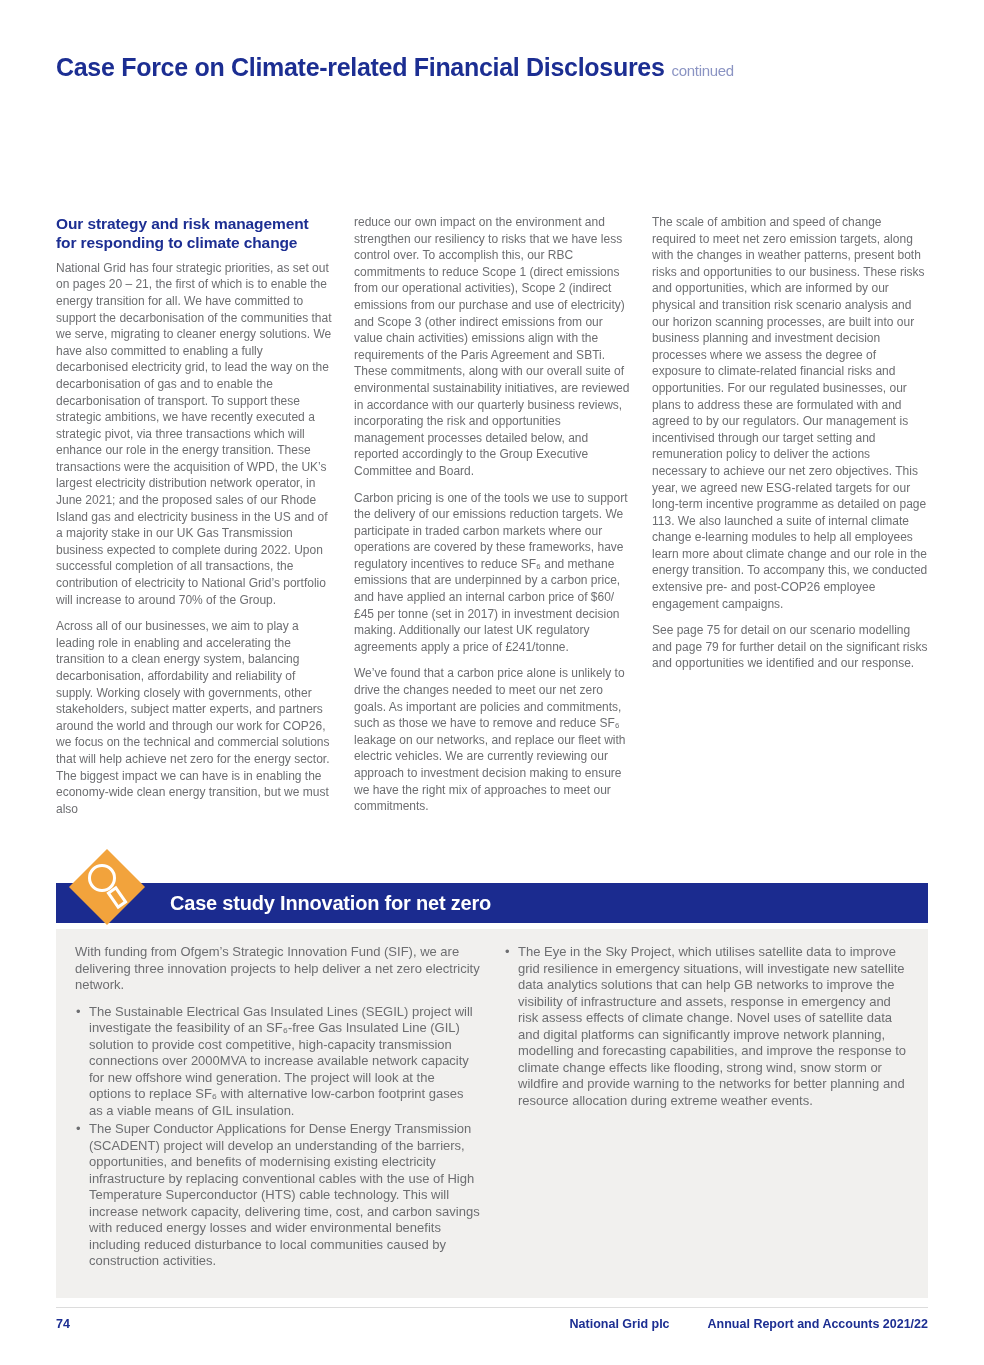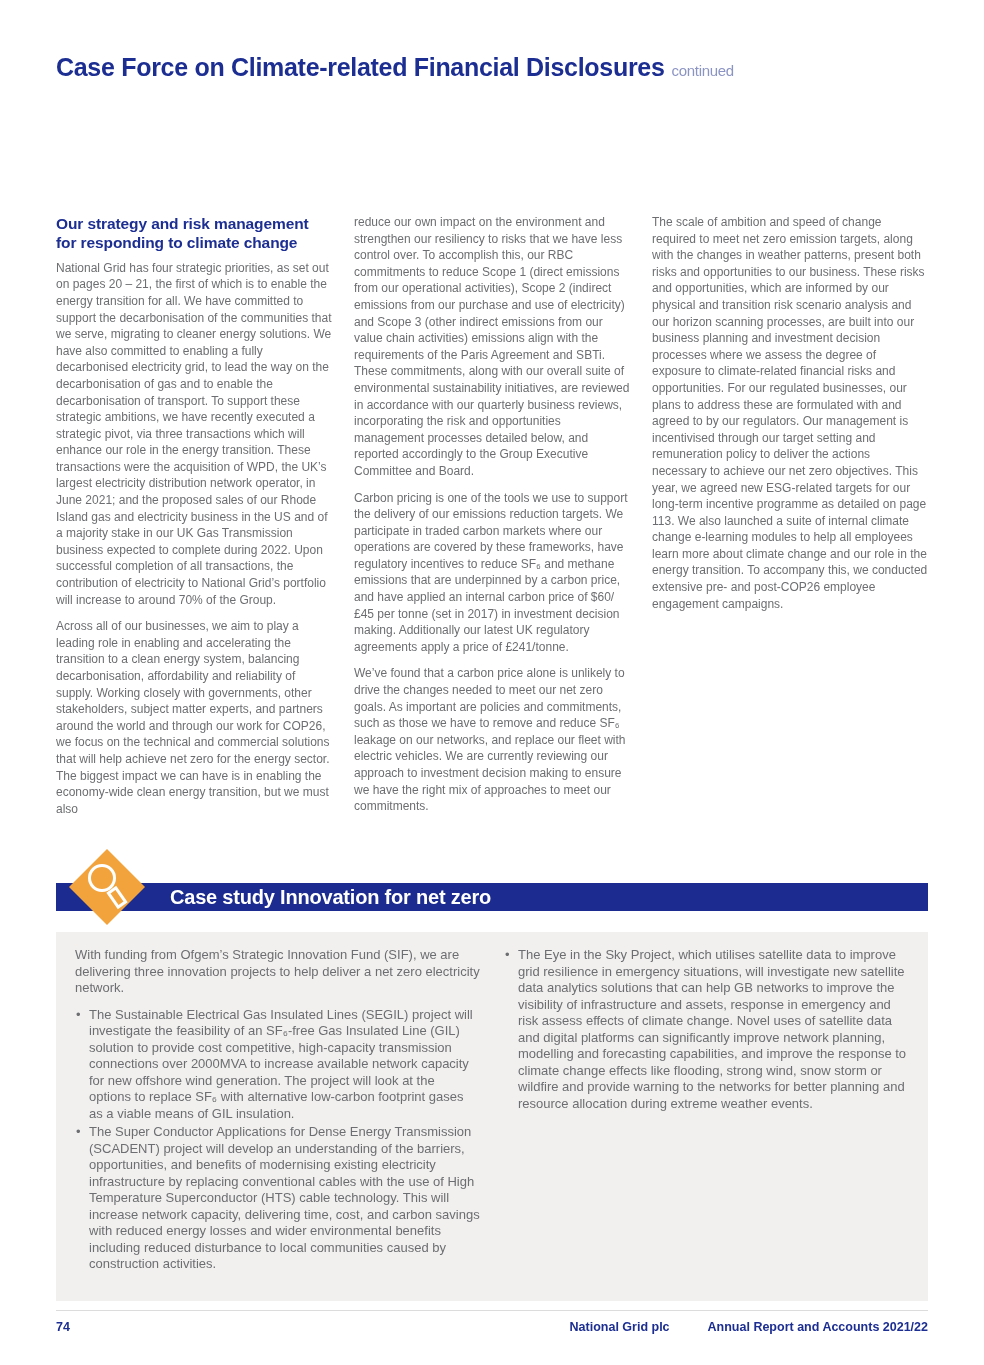--- a/index.html
+++ b/index.html
@@ -47,40 +47,40 @@
     margin: 0 0 10px 0;
     font-size: 12px;
     line-height: 16.6px;
     color: #6D6E71;
   }
 
   
   .case { margin-top: 56px; position: relative; }
   .cs-banner {
     background: #1B2B8F;
-    height: 28px;
+    height: 40px;
     display: flex;
     align-items: center;
     position: relative;
   }
   .cs-banner h2 {
     color: #ffffff;
     font-size: 20px;
     margin: 0 0 0 114px;
     letter-spacing: -0.2px;
     font-weight: bold;
   }
   .cs-diamond {
     position: absolute;
     left: 12px; top: -35px;
     width: 78px; height: 78px;
   }
   .cs-body {
     background: #F1F0EE;
-    margin-top: 21px;
+    margin-top: 6px;
     padding: 15px 19px 26px 19px;
     display: flex;
     gap: 24px;
   }
   .cs-col {
     flex: 1; min-width: 0;
     font-size: 13px;
     line-height: 16.5px;
     color: #6D6E71;
   }
@@ -129,20 +129,21 @@
     </div>
 
     <div class="col">
       <p>reduce our own impact on the environment and strengthen our resiliency to risks that we have less control over. To accomplish this, our RBC commitments to reduce Scope 1 (direct emissions from our operational activities), Scope 2 (indirect emissions from our purchase and use of electricity) and Scope 3 (other indirect emissions from our value chain activities) emissions align with the requirements of the Paris Agreement and SBTi. These commitments, along with our overall suite of environmental sustainability initiatives, are reviewed in accordance with our quarterly business reviews, incorporating the risk and opportunities management processes detailed below, and reported accordingly to the Group Executive Committee and Board.</p>
       <p>Carbon pricing is one of the tools we use to support the delivery of our emissions reduction targets. We participate in traded carbon markets where our operations are covered by these frameworks, have regulatory incentives to reduce SF₆ and methane emissions that are underpinned by a carbon price, and have applied an internal carbon price of $60/£45 per tonne (set in 2017) in investment decision making. Additionally our latest UK regulatory agreements apply a price of £241/tonne.</p>
       <p>We’ve found that a carbon price alone is unlikely to drive the changes needed to meet our net zero goals. As important are policies and commitments, such as those we have to remove and reduce SF₆ leakage on our networks, and replace our fleet with electric vehicles. We are currently reviewing our approach to investment decision making to ensure we have the right mix of approaches to meet our commitments.</p>
     </div>
 
     <div class="col">
       <p>The scale of ambition and speed of change required to meet net zero emission targets, along with the changes in weather patterns, present both risks and opportunities to our business. These risks and opportunities, which are informed by our physical and transition risk scenario analysis and our horizon scanning processes, are built into our business planning and investment decision processes where we assess the degree of exposure to climate-related financial risks and opportunities. For our regulated businesses, our plans to address these are formulated with and agreed to by our regulators. Our management is incentivised through our target setting and remuneration policy to deliver the actions necessary to achieve our net zero objectives. This year, we agreed new ESG-related targets for our long-term incentive programme as detailed on page 113. We also launched a suite of internal climate change e-learning modules to help all employees learn more about climate change and our role in the energy transition. To accompany this, we conducted extensive pre- and post-COP26 employee engagement campaigns.</p>
+      <p>See page 75 for detail on our scenario modelling and page 79 for further detail on the significant risks and opportunities we identified and our response.</p>
     </div>
 
   </div>
 
   <section class="case">
     <div class="cs-banner">
       <div class="cs-diamond">
         <svg viewBox="0 0 78 78" width="78" height="78">
           <polygon points="39,1 77,39 39,77 1,39" fill="#F2A33C"></polygon>
           <g stroke="#ffffff" fill="none" stroke-width="3">

